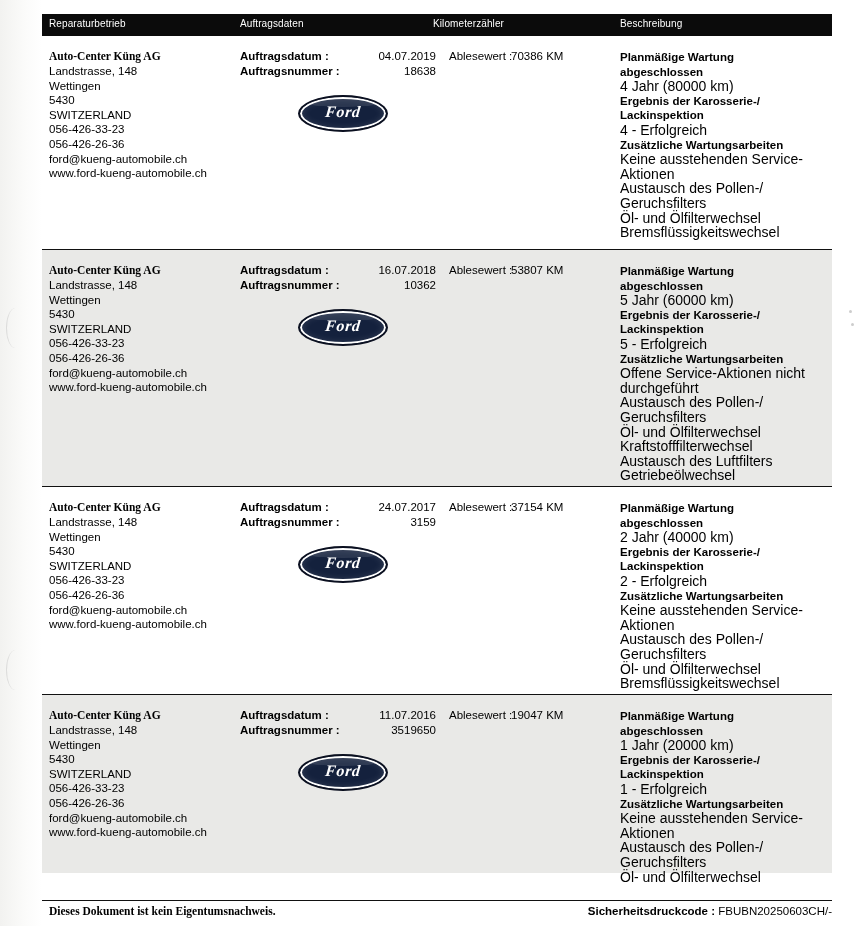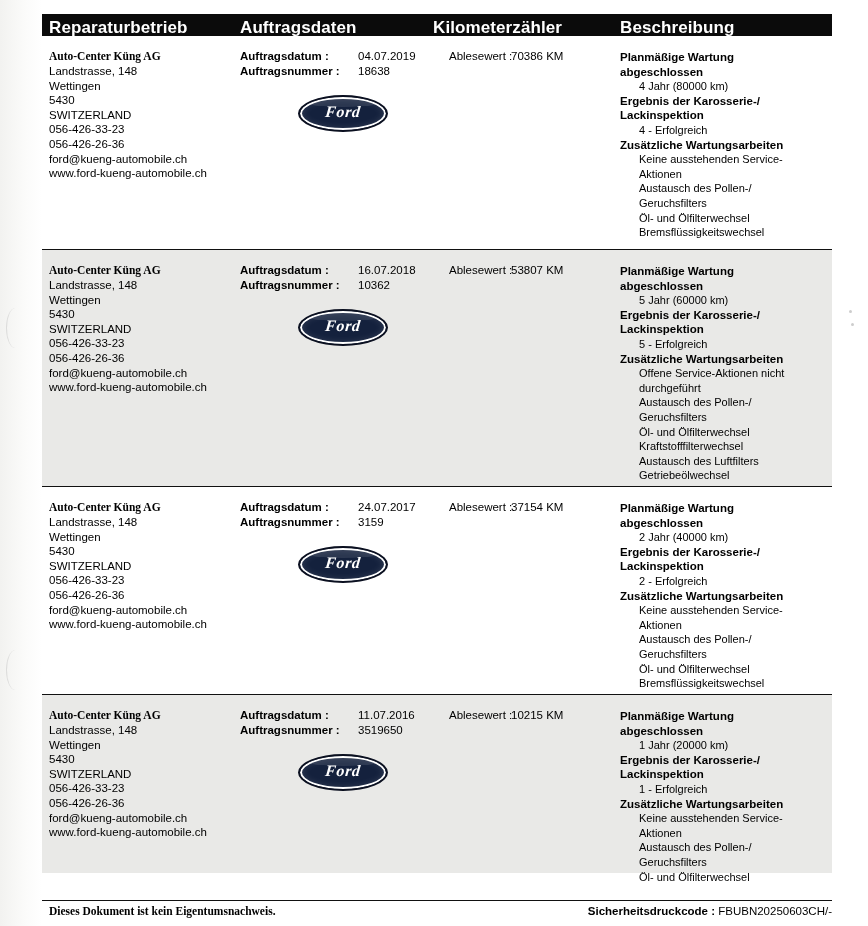--- a/index.html
+++ b/index.html
@@ -53,22 +53,22 @@
   .header-bar {
     background: #0b0b0b;
     color: #ffffff;
     height: 22px;
     position: relative;
     width: 790px;
   }
   .header-bar .hcell {
     position: absolute;
     top: 4px;
-    font-size: 17px;
-    font-weight: bold;
+    font-size: 10px;
+    font-weight: normal;
     letter-spacing: .1px;
     white-space: nowrap;
   }
   .h1 { left: 7px; }
   .h2 { left: 198px; }
   .h3 { left: 391px; }
   .h4 { left: 578px; }
 
   
   .row {
@@ -127,21 +127,22 @@
     font-size: 11.5px;
   }
   .kv .k {
     position: absolute;
     left: 0;
     font-weight: bold;
     white-space: nowrap;
   }
   .kv .v {
     position: absolute;
-    left: 118px;
+    left: 130px;
+    text-align: right;
     width: 66px;
     white-space: nowrap;
   }
   .kv.odo .k { font-weight: normal; margin-left: 16px; }
   .kv.odo .v {
     left: 78px;
     width: 84px;
     text-align: left;
   }
 
@@ -177,23 +178,22 @@
     background: rgba(255,255,255,.10);
     border-radius: 50%;
   }
 
   .desc-b {
     font-size: 11.5px;
     font-weight: bold;
     line-height: 14.6px;
   }
   .desc-n {
-    font-size: 11px;
+    font-size: 14px;
     line-height: 14.6px;
-    margin-left: 19px;
   }
 
   
   .footer {
     position: absolute;
     left: 42px;
     top: 900px;
     width: 790px;
     height: 22px;
   }
@@ -415,21 +415,21 @@
           <span class="v">3519650</span>
         </div>
         <div class="ford-logo" style="top:45px;">
           <div class="sheen"></div>
           <div class="word">Ford</div>
         </div>
       </div>
       <div class="col-odo">
         <div class="kv odo">
           <span class="k">Ablesewert :</span>
-          <span class="v">10215 KM</span>
+          <span class="v">19047 KM</span>
         </div>
       </div>
       <div class="col-desc">
         <div class="desc-b">Planmäßige Wartung</div>
         <div class="desc-b">abgeschlossen</div>
         <div class="desc-n">1 Jahr (20000 km)</div>
         <div class="desc-b">Ergebnis der Karosserie-/</div>
         <div class="desc-b">Lackinspektion</div>
         <div class="desc-n">1 - Erfolgreich</div>
         <div class="desc-b">Zusätzliche Wartungsarbeiten</div>

